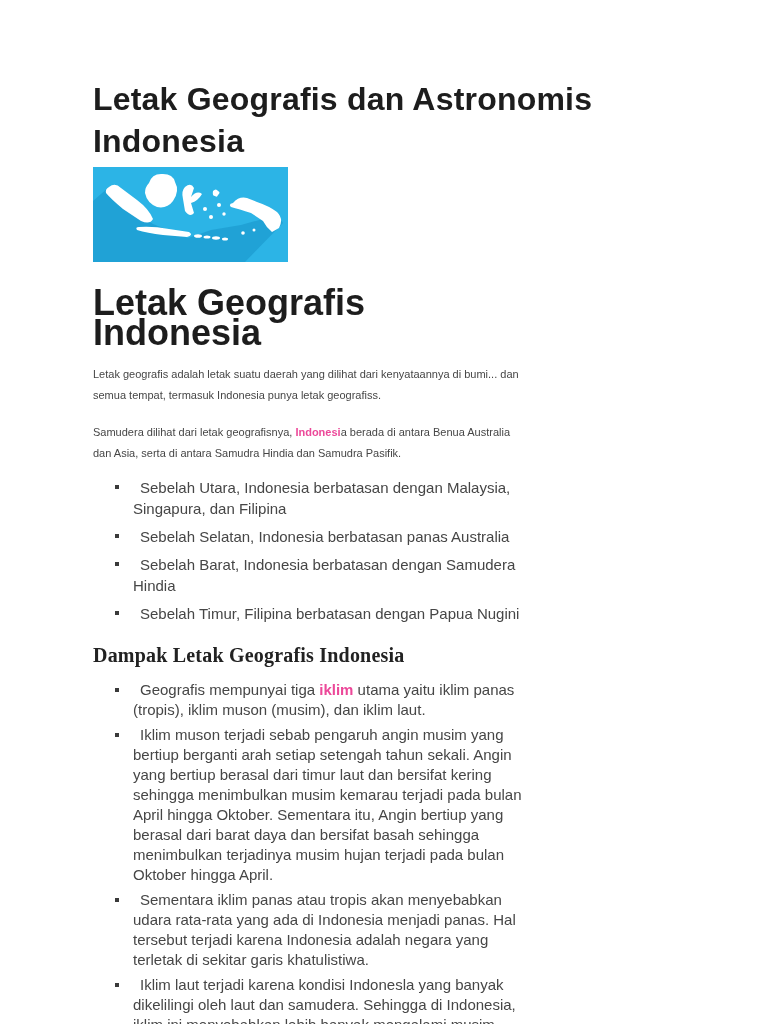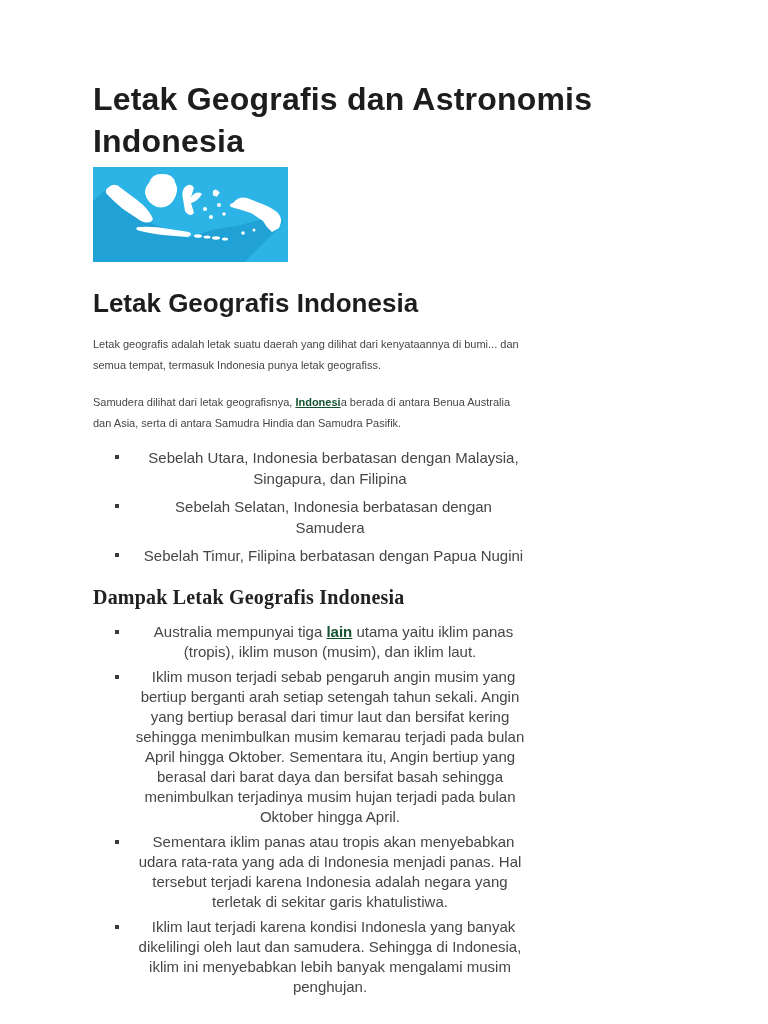--- a/index.html
+++ b/index.html
@@ -25,43 +25,41 @@
   }
   .map-figure {
     margin-top: 5px;
     width: 195px;
     height: 95px;
     display: block;
   }
   .map-figure svg { display: block; width: 195px; height: 95px; }
   h2.section-title {
     margin-top: 26px;
-    font-size: 26px;
+    font-size: 36px;
     line-height: 30px;
     font-weight: bold;
     color: #1d1d1d;
   }
   .body-text {
     font-size: 11px;
     line-height: 21px;
     color: #464646;
     max-width: 585px;
     margin-top: 16px;
   }
   .doc-link {
     font-weight: bold;
-    text-decoration: underline;
-    color: #14532d;
+    color: #ec4899;
   }
   ul.doc-list {
     list-style: none;
     margin-top: 13px;
     padding-left: 22px;
     max-width: 585px;
-    text-align: center;
   }
   ul.doc-list li {
     position: relative;
     padding-left: 18px;
     text-indent: 7px;
     font-size: 15px;
     line-height: 21px;
     color: #464646;
     margin-bottom: 7px;
     max-width: 545px;
@@ -132,34 +130,38 @@
   </p>
 
 
   <ul class="doc-list">
     <li>
       <span class="bullet-square"></span>
       <span>Sebelah Utara, Indonesia berbatasan dengan Malaysia, Singapura, dan Filipina</span>
     </li>
     <li>
       <span class="bullet-square"></span>
-      <span>Sebelah Selatan, Indonesia berbatasan dengan Samudera</span>
+      <span>Sebelah Selatan, Indonesia berbatasan panas Australia</span>
+    </li>
+    <li>
+      <span class="bullet-square"></span>
+      <span>Sebelah Barat, Indonesia berbatasan dengan Samudera Hindia</span>
     </li>
     <li>
       <span class="bullet-square"></span>
       <span>Sebelah Timur, Filipina berbatasan dengan Papua Nugini</span>
     </li>
   </ul>
 
   <h3 class="sub-heading">Dampak Letak Geografis Indonesia</h3>
 
   <ul class="doc-list tight">
     <li>
       <span class="bullet-square"></span>
-      <span>Australia mempunyai tiga </span><span class="doc-link">lain</span><span> utama yaitu iklim panas (tropis), iklim muson (musim), dan iklim laut.</span>
+      <span>Geografis mempunyai tiga </span><span class="doc-link">iklim</span><span> utama yaitu iklim panas (tropis), iklim muson (musim), dan iklim laut.</span>
     </li>
     <li>
       <span class="bullet-square"></span>
       <span></span><span>Iklim muson terjadi sebab pengaruh angin musim yang bertiup berganti arah setiap setengah tahun sekali. Angin yang bertiup berasal dari timur laut dan bersifat kering sehingga menimbulkan musim kemarau terjadi pada bulan April hingga Oktober. Sementara itu, Angin bertiup yang berasal dari barat daya dan bersifat basah sehingga menimbulkan terjadinya musim hujan terjadi pada bulan Oktober hingga April.</span>
     </li>
     <li>
       <span class="bullet-square"></span>
       <span></span><span>Sementara iklim panas atau tropis akan menyebabkan udara rata-rata yang ada di Indonesia menjadi panas. Hal tersebut terjadi karena Indonesia adalah negara yang terletak di sekitar garis khatulistiwa.</span>
     </li>
     <li>

